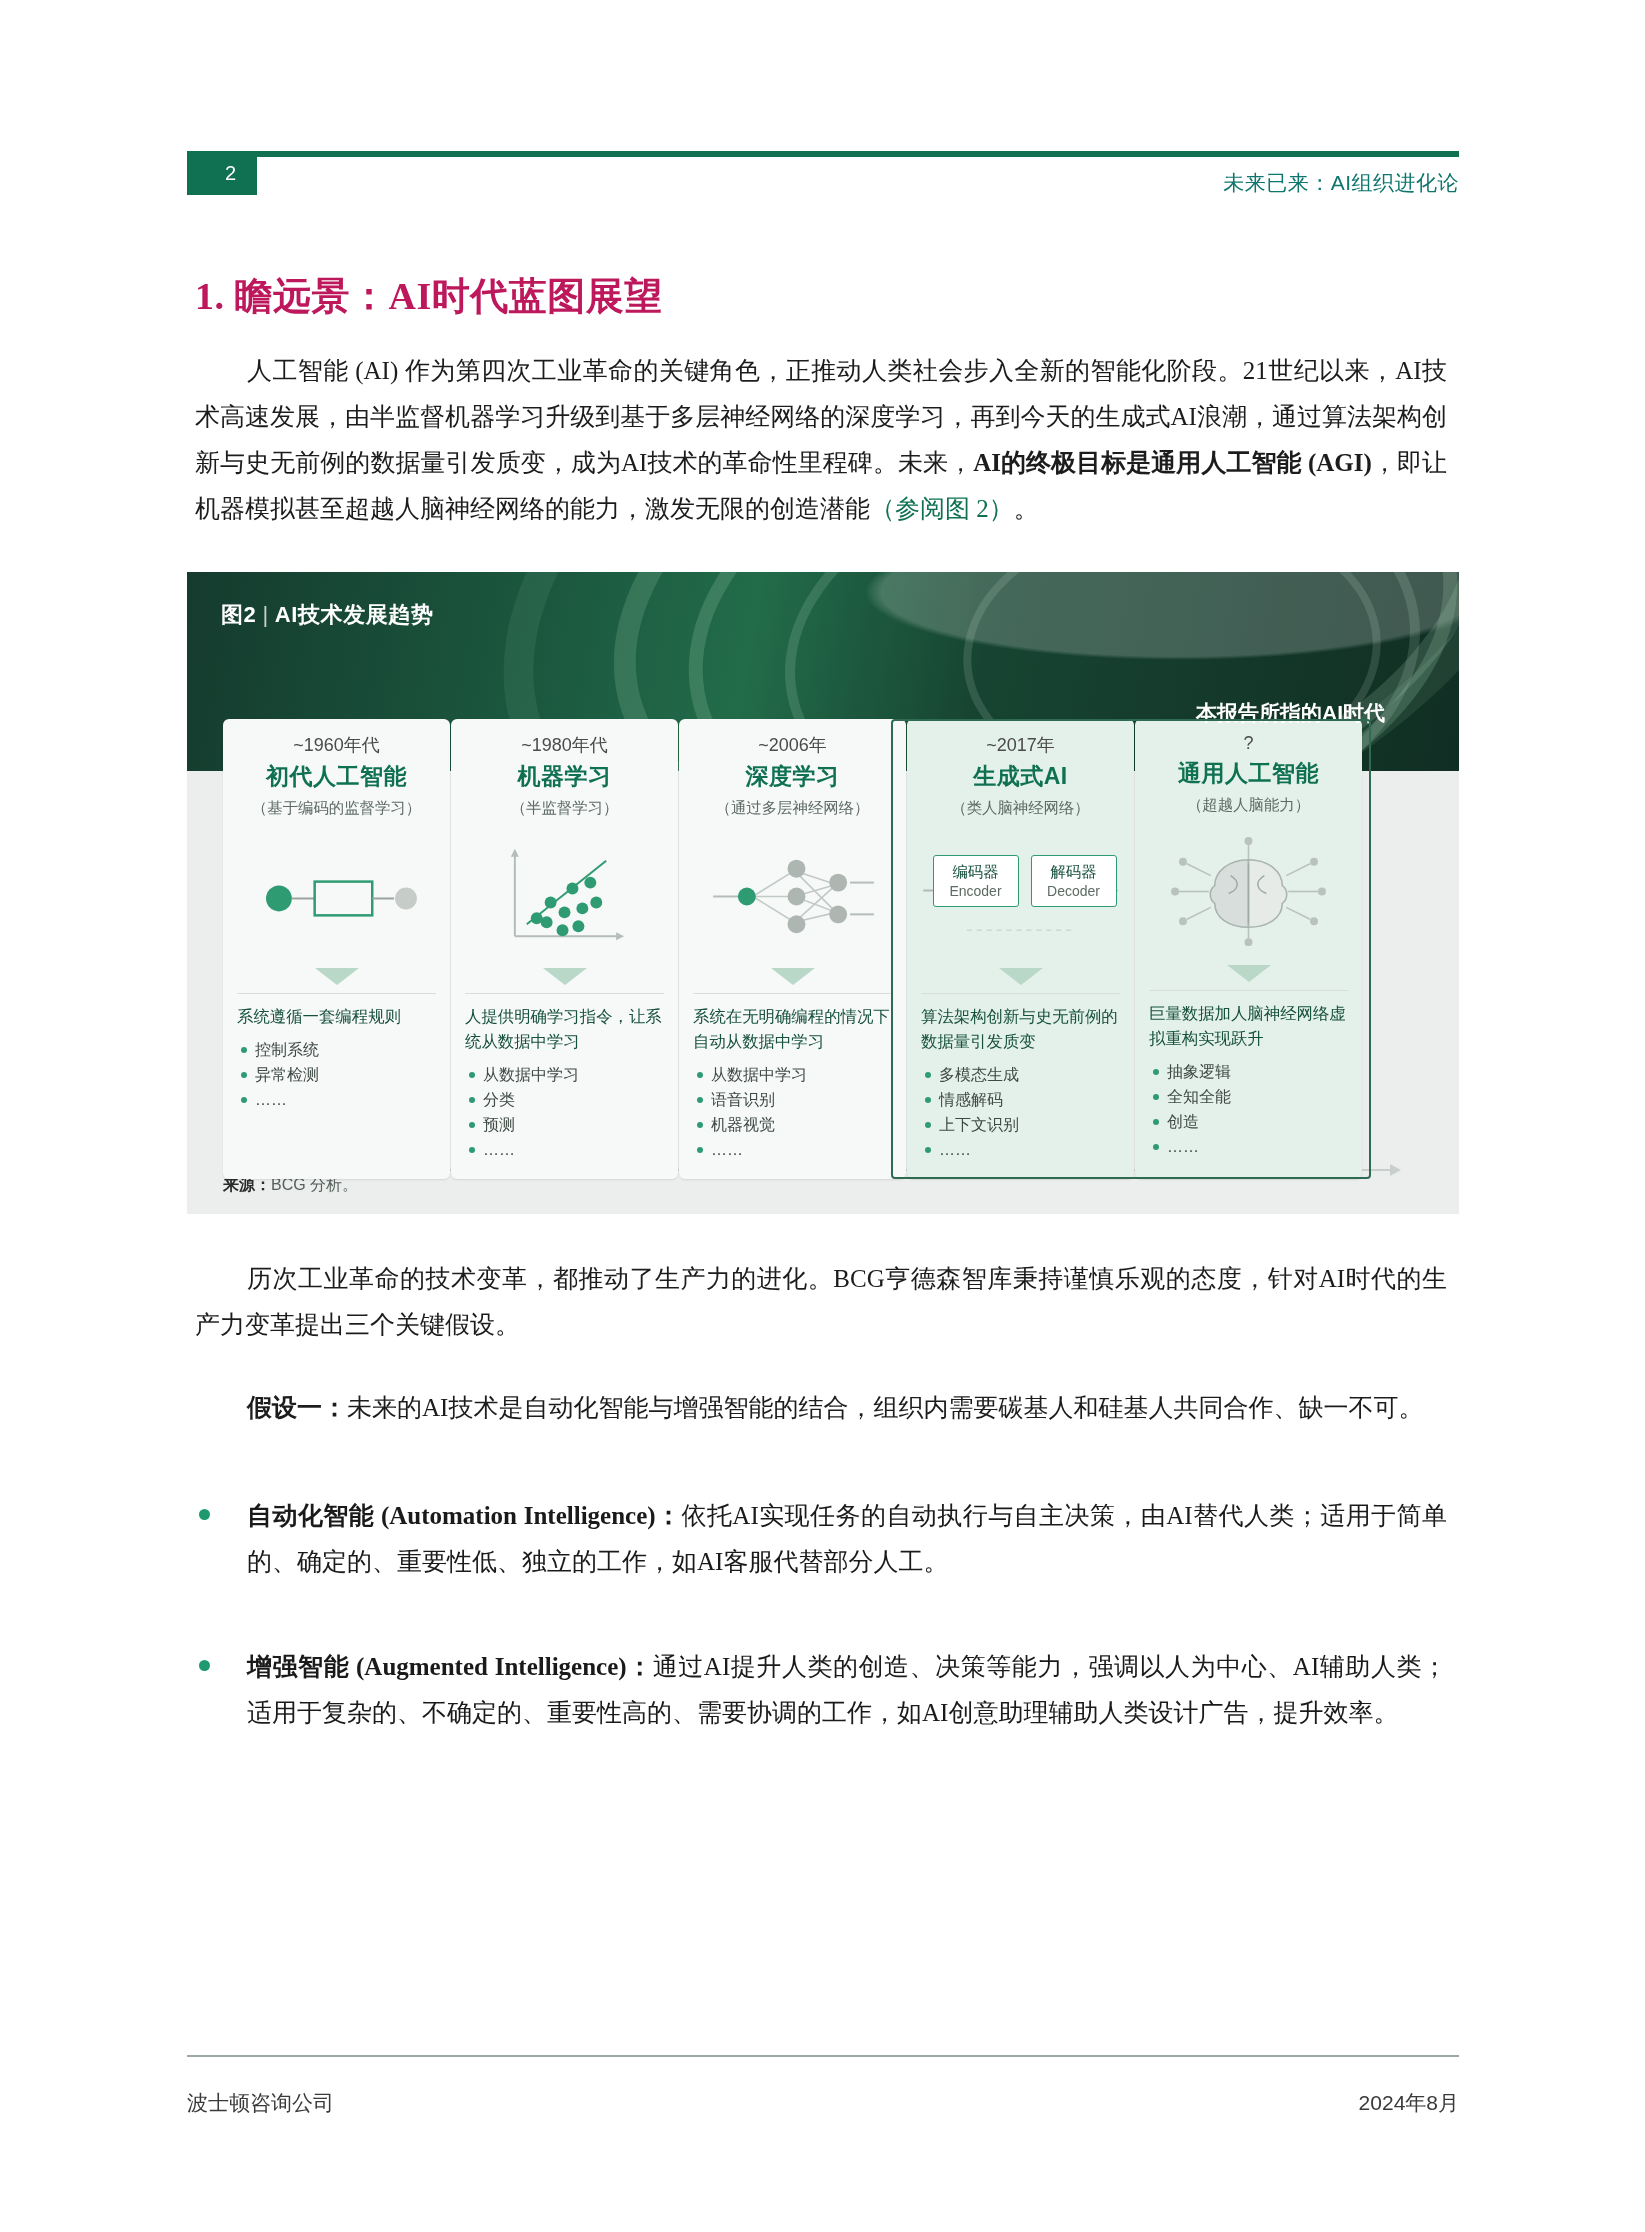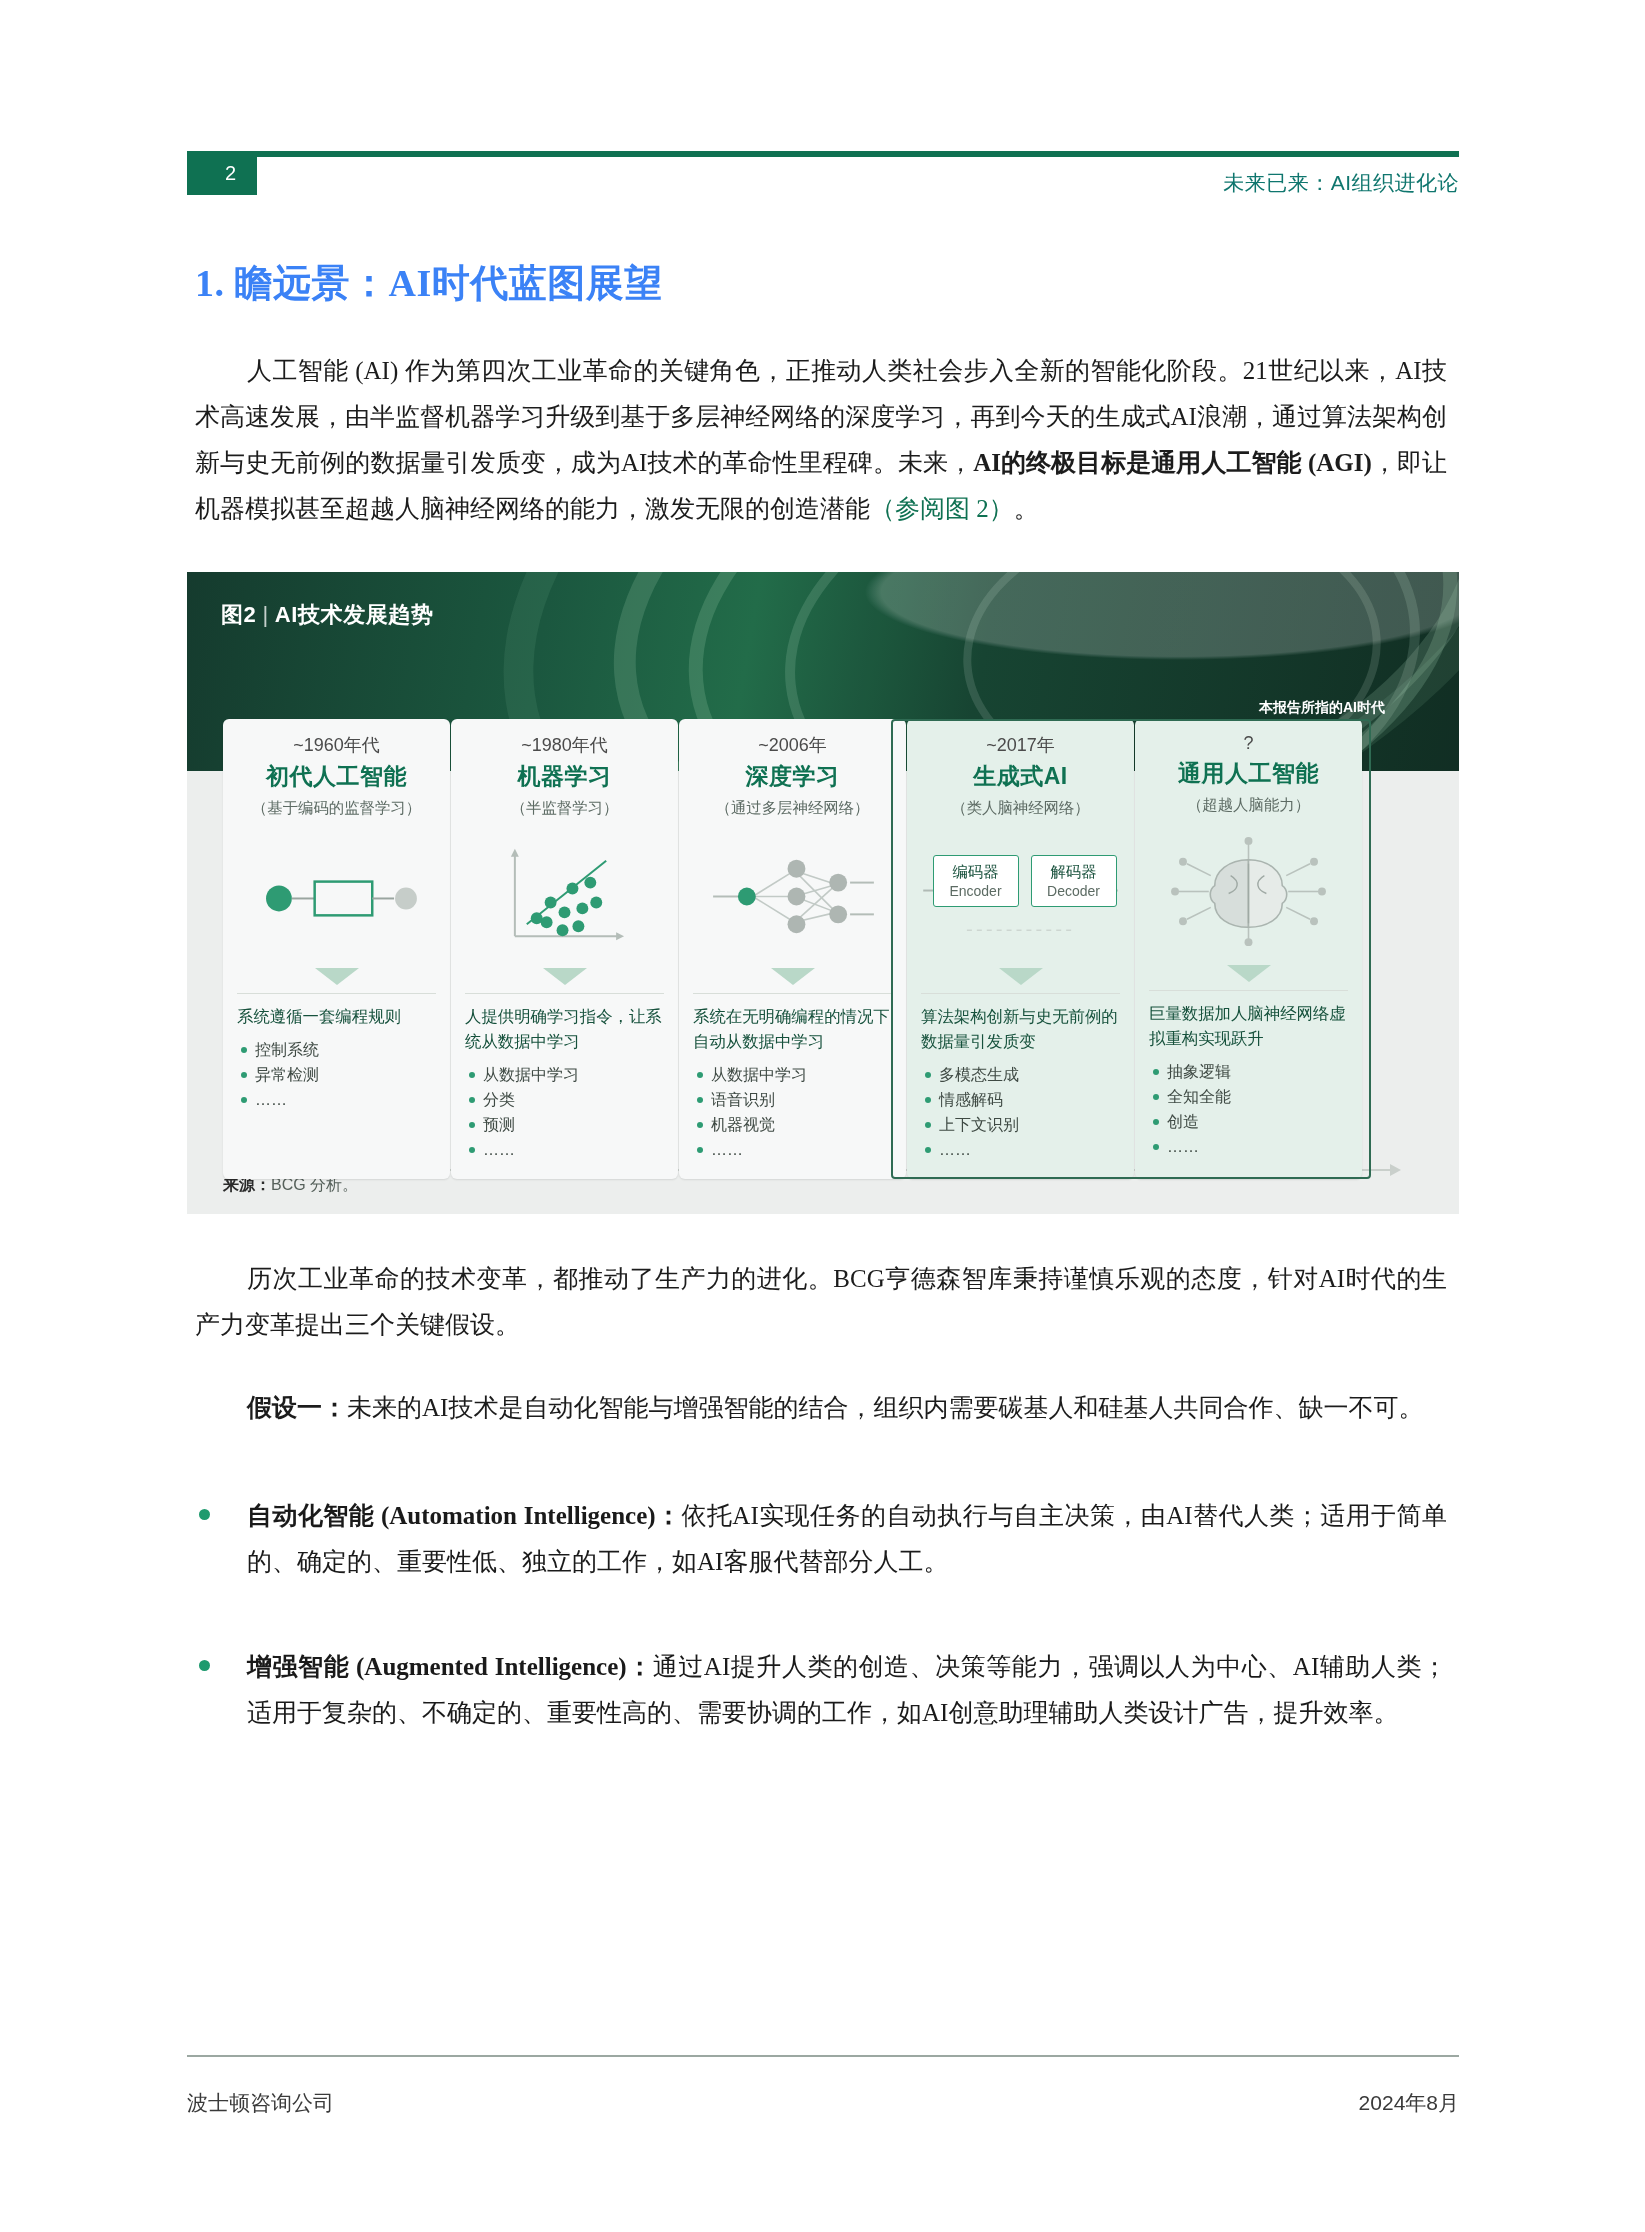--- a/index.html
+++ b/index.html
@@ -64,25 +64,25 @@
     font-family: "Liberation Sans", sans-serif;
     font-size: 21px;
     color: #0f766e;
     letter-spacing: 0.5px;
   }
 
   
   .sec-title {
     position: absolute;
     left: 195px;
-    top: 258px;
+    top: 271px;
     font-family: "Liberation Serif", serif;
     font-size: 38px;
     font-weight: bold;
-    color: #3b82f6;
+    color: #be185d;
     letter-spacing: 0.5px;
   }
 
   
   .body-col {
     position: absolute;
     left: 195px;
     width: 1252px;
   }
   p.para {
@@ -173,21 +173,21 @@
     letter-spacing: 0.6px;
     z-index: 4;
   }
   .ex-label .bar { color: rgba(255,255,255,.75); font-weight: normal; padding: 0 6px; }
 
   .era-note {
     position: absolute;
     right: 74px;
     top: 127px;
     font-family: "Liberation Sans", sans-serif;
-    font-size: 14px;
+    font-size: 21px;
     font-weight: bold;
     color: #ffffff;
     z-index: 5;
   }
 
   .cards {
     position: absolute;
     left: 36px;
     top: 147px;
     width: 1200px;

